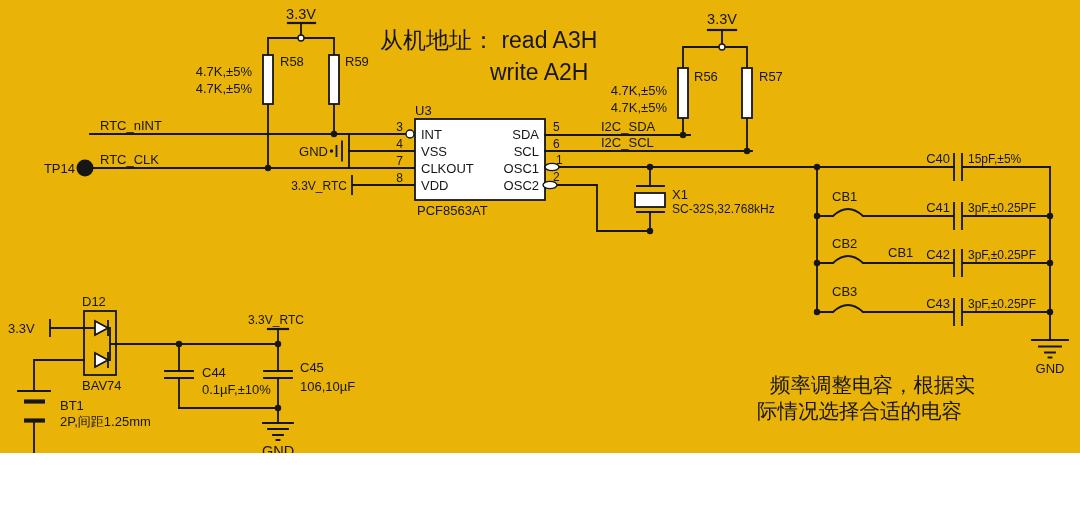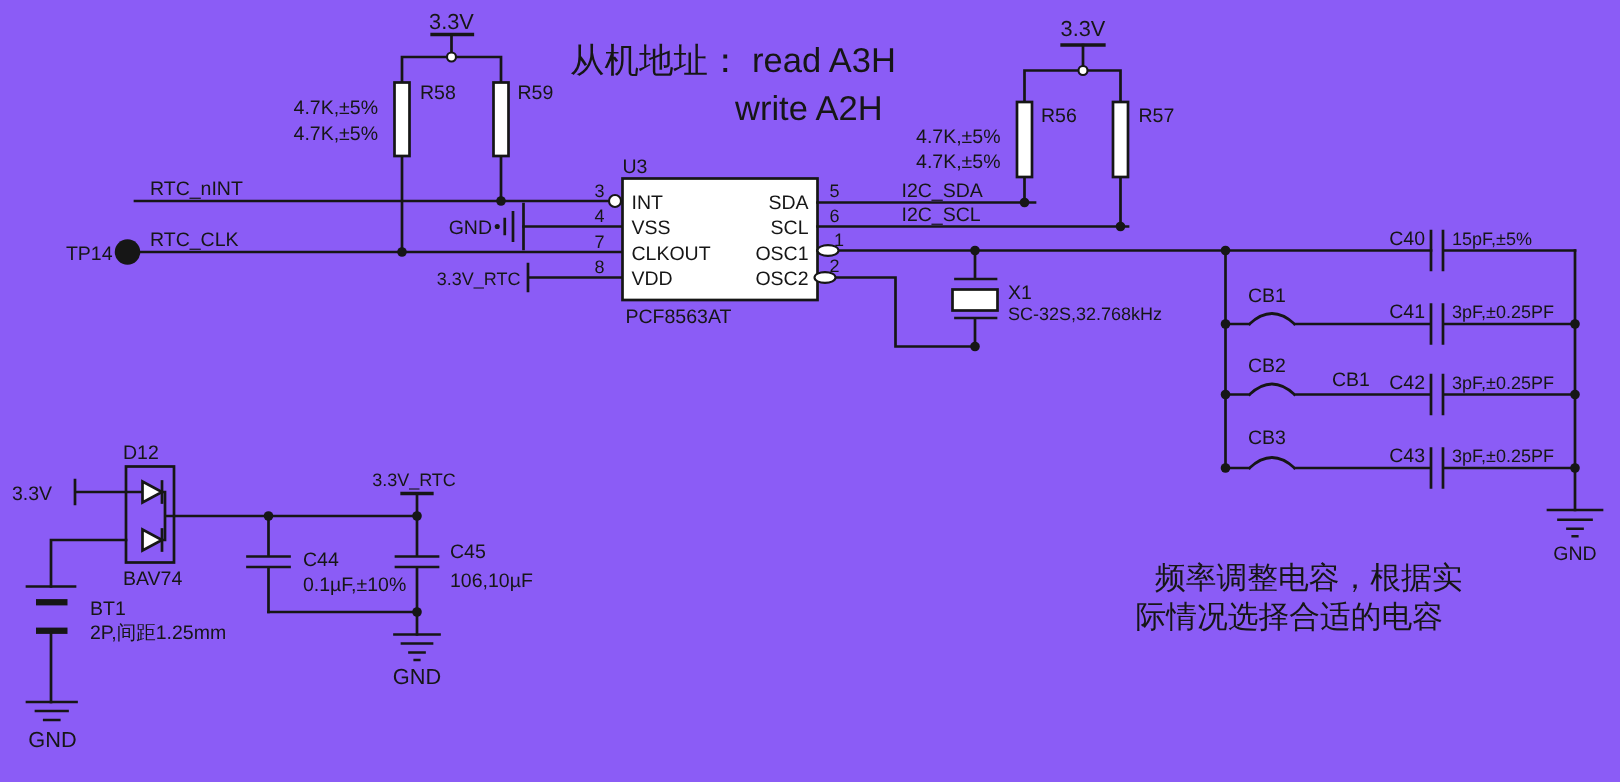--- a/index.html
+++ b/index.html
@@ -1,16 +1,16 @@
 <!DOCTYPE html>
 <html><head>
 <meta charset="utf-8">
 <style>
   html,body { margin:0; padding:0; background:#fff; }
-  #canvas { position:relative; width:1080px; height:521px; background:#8b5cf6; overflow:hidden; }
+  #canvas { position:relative; width:1080px; height:453px; background:#eab308; overflow:hidden; }
   svg { display:block; }
   .w   { stroke:#161616; stroke-width:1.8; fill:none; stroke-linecap:square; }
   .w2  { stroke:#161616; stroke-width:2.2; fill:none; stroke-linecap:square; }
   .wt  { stroke:#161616; stroke-width:4.2; fill:none; stroke-linecap:butt; }
   .sym { fill:#fff; stroke:#161616; stroke-width:1.8; }
   .dot { fill:#161616; stroke:none; }
   .ring{ fill:#fff; stroke:#161616; stroke-width:1.4; }
   text { fill:#161616; font-family:"Liberation Sans", sans-serif; }
   .t13 { font-size:13px; }
   .t12 { font-size:12px; }

